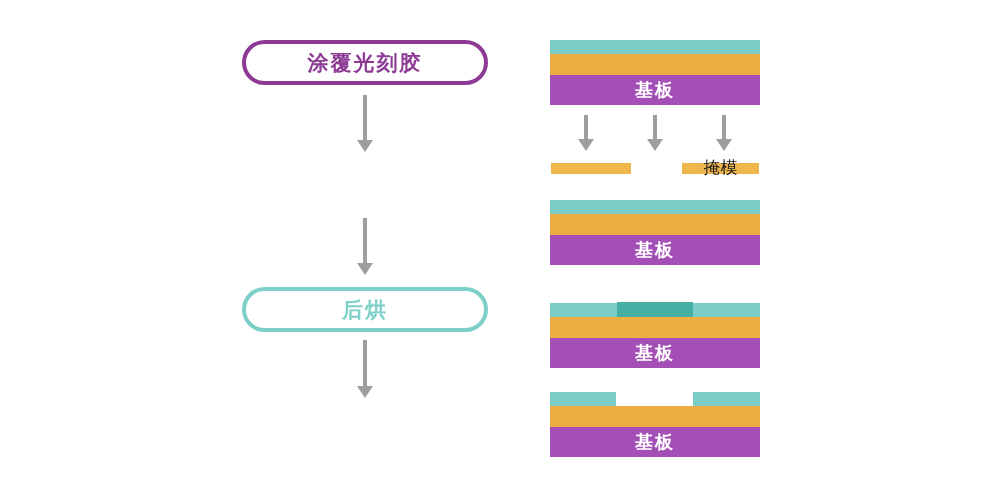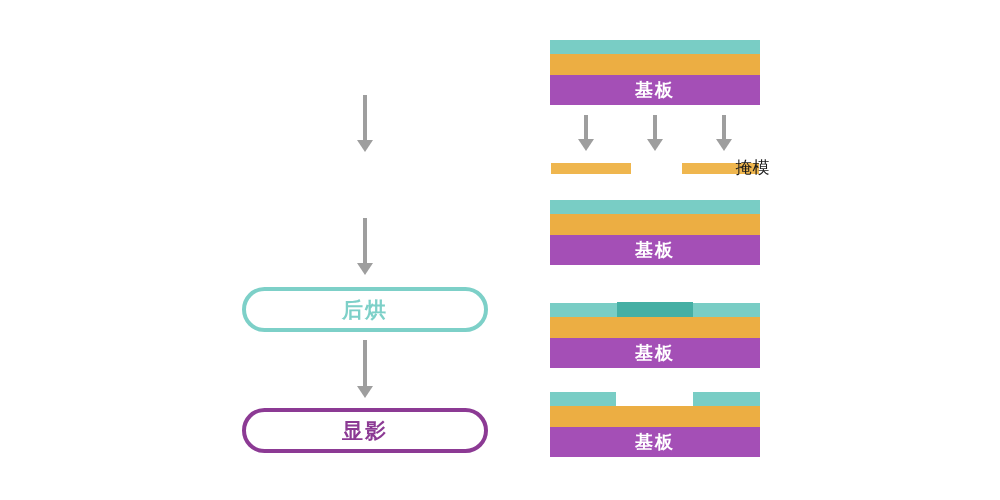--- a/index.html
+++ b/index.html
@@ -38,40 +38,40 @@
   .exposed-seg{position:absolute;top:-1px;bottom:0;left:67px;width:76px;background:var(--layer-teal-dark);}
   .teal-seg{position:absolute;top:0;bottom:0;background:var(--layer-teal);}
   .teal-seg.left{left:0;width:66px;}
   .teal-seg.right{left:143px;right:0;}
   
   .mask-bar{position:absolute;top:163px;height:11px;background:var(--mask-orange);}
   .mask-bar.left{left:551px;width:80px;}
   .mask-bar.right{left:682px;width:77px;}
   .mask-label{
     position:absolute;left:682px;width:77px;top:157px;height:21px;line-height:21px;
-    text-align:center;font-size:17px;color:var(--mask-label-text);padding-left:32px;
+    text-align:center;font-size:17px;color:var(--mask-label-text);
   }
 </style>
 </head>
 <body>
 
 <div id="canvas">
 
+  <div class="step purple" style="top:40px">
+    <span>涂覆光刻胶</span>
+  </div>
   <div class="varrow" style="left:363px;top:95px;height:45px"></div>
 
   <div class="varrow" style="left:363px;top:218px;height:45px"></div>
 
   <div class="step teal" style="top:287px">
     <span>后烘</span>
   </div>
   <div class="varrow" style="left:363px;top:340px;height:46px"></div>
 
-  <div class="step purple" style="top:408px">
-    <span>显影</span>
-  </div>
 
   <div class="stack" style="top:40px">
     <div class="layer resist"></div>
     <div class="layer oxide"></div>
     <div class="layer substrate">
       <span>基板</span>
     </div>
   </div>
 
   <div class="varrow" style="left:584px;top:115px;height:24px"></div>

